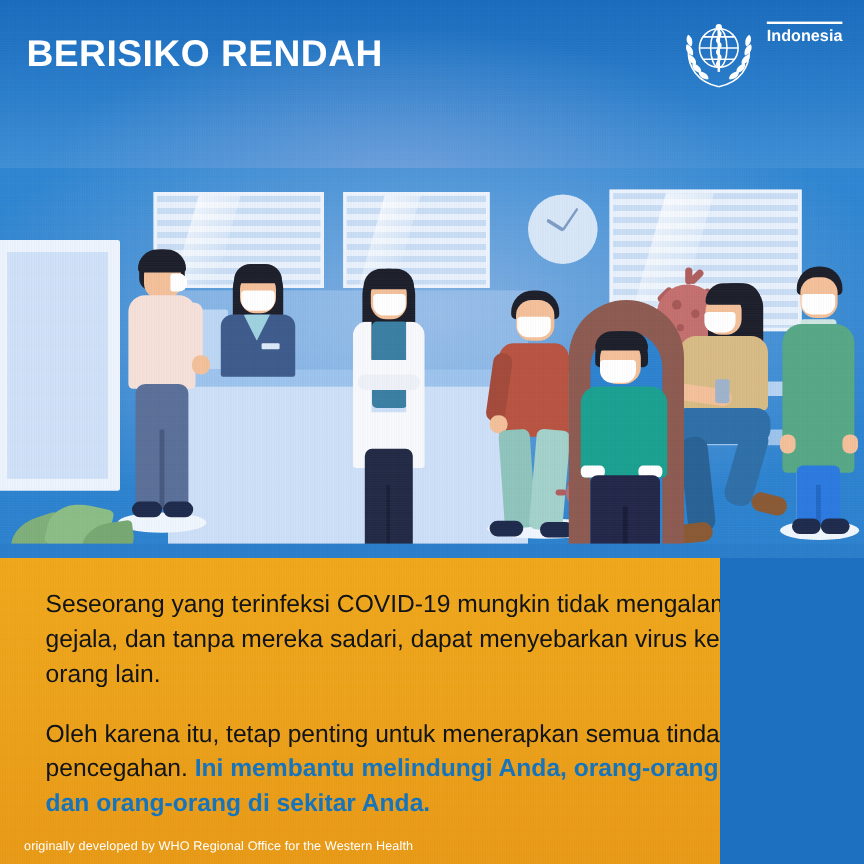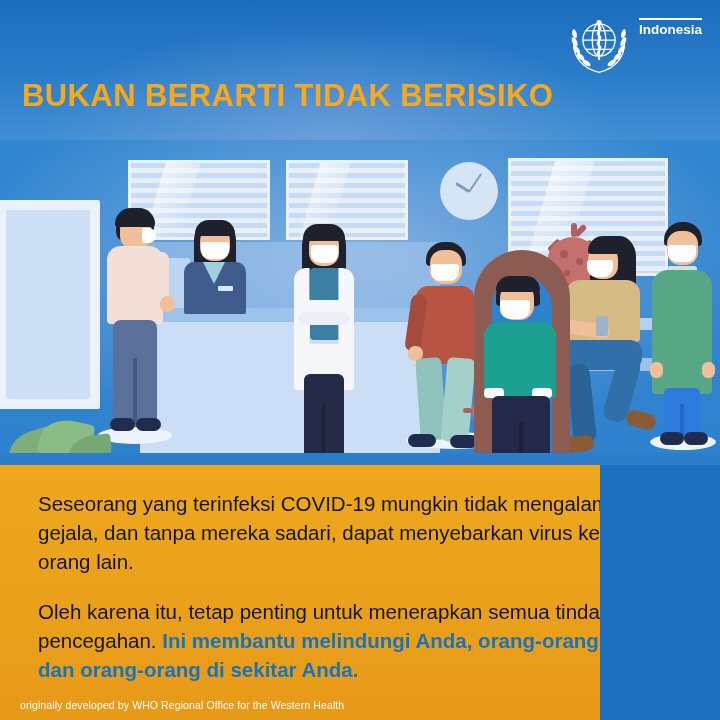--- a/index.html
+++ b/index.html
@@ -100,21 +100,21 @@
   .hl{color:#1674bd;font-weight:bold;margin-top:36px;}
   .credit{position:absolute;left:20px;bottom:9px;color:#ffffff;font-size:10.5px;letter-spacing:.1px;}
 </style>
 </head>
 <body>
 
 <div class="poster">
 
   <div class="header">
     <div class="noise"></div>
-    <div class="title2">BUKAN BERARTI TIDAK BERISIKO</div>
+    <div class="title1">BERISIKO RENDAH</div>
 
     <div class="who">
       <svg class="who-emblem" viewBox="0 0 100 100">
         <g fill="none" stroke="#ffffff" stroke-width="2.1">
 
           <path d="M50 94 C22 88 8 68 9 44"></path>
           <path d="M50 94 C78 88 92 68 91 44"></path>
           <g stroke-width="1.6">
             <path d="M13 40 C6 36 5 28 9 24 C14 27 16 34 13 40Z" fill="#ffffff" stroke="none"></path>
             <path d="M15 52 C7 50 4 42 7 37 C13 39 17 46 15 52Z" fill="#ffffff" stroke="none"></path>

